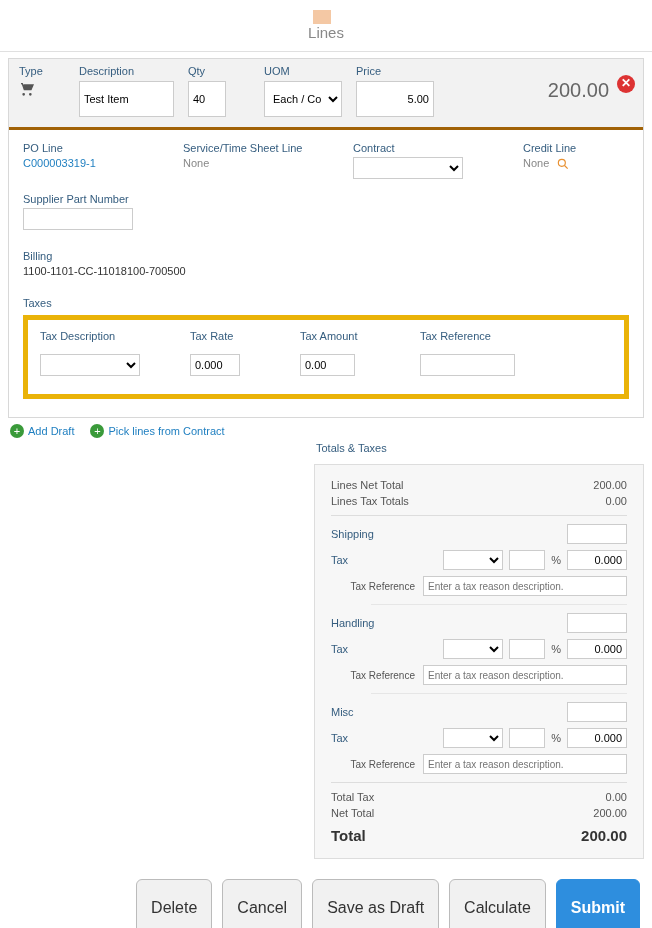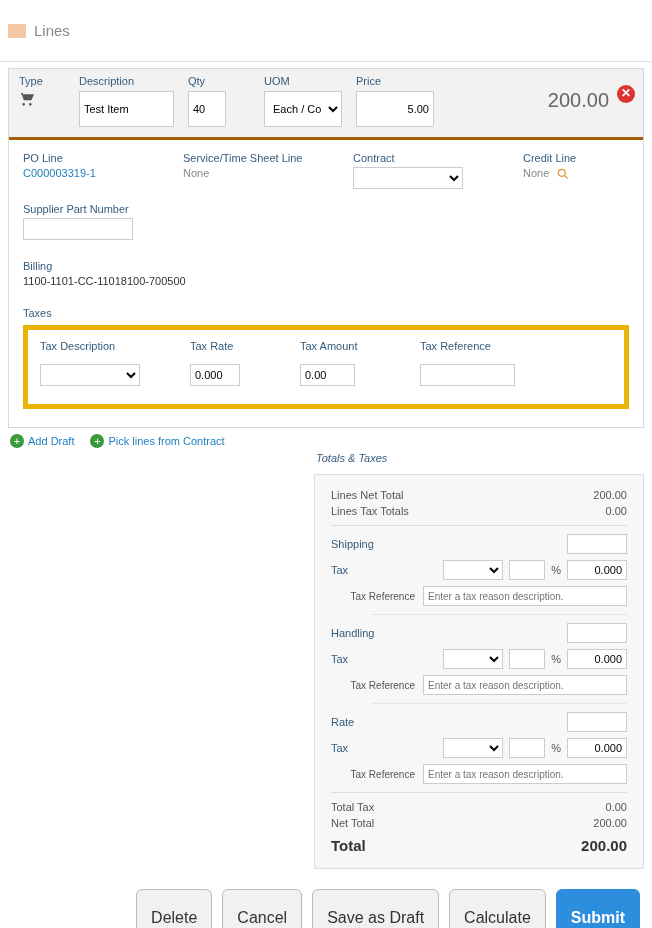--- a/index.html
+++ b/index.html
@@ -7,22 +7,23 @@
     margin: 0;
     font-family: Arial, Helvetica, sans-serif;
     font-size: 11px;
     color: #333;
     background: #fff;
     width: 652px;
   }
   .section-title {
     display: flex;
     align-items: center;
-    padding: 22px 8px;
+    padding: 10px 8px;
     border-bottom: 1px solid #e0e0e0;
+    flex-direction: column;
   }
   .section-title .box {
     width: 18px; height: 14px;
     background: #f4c8a4;
     margin-right: 8px;
   }
   .section-title .t {
     font-size: 15px;
     color: #888;
     font-weight: 400;
@@ -85,21 +86,21 @@
   .plus-ic { width:14px;height:14px;border-radius:50%;background:#3a9a3a;color:#fff;text-align:center;line-height:14px;font-size:11px;}
   .totals-panel {
     margin: 6px 8px 10px 8px;
     margin-left: auto;
     width: 330px;
     border:1px solid #ddd;
     background:#f7f7f7;
     font-size:11px;
     color:#555;
   }
-  .totals-title { color:#355d7f; font-size:11px; padding:0 0 4px 2px; width:330px; margin-left:auto; margin-right:8px;font-style:italic;}
+  .totals-title { color:#355d7f; font-size:11px; padding:0 0 4px 2px; width:330px; margin-left:auto; margin-right:8px;}
   .totals-inner { padding: 14px 16px;}
   .kv { display:flex; justify-content:space-between; margin-bottom:4px;}
   .subhdr { color:#355d7f; margin: 16px 0 6px 0; }
   .taxline { display:flex; align-items:center; gap:6px; justify-content:flex-end; margin-bottom:6px; }
   .taxline .lab { flex:1; color:#355d7f;}
   .taxline select, .taxline input {
     font-size:11px;border:1px solid #ccc;height:20px;padding:2px 4px;background:#fff;
   }
   .taxref-row { display:flex; align-items:center; gap:8px; margin: 2px 0 8px 0;}
   .taxref-row .lab { width: 84px; text-align:right; color:#555; font-size:10px;}
@@ -276,21 +277,21 @@
           <span>%</span>
           <input type="text" style="width: 60px; text-align: right;" value="0.000">
         </div>
         <div class="taxref-row">
           <span class="lab">Tax Reference</span>
           <input type="text" placeholder="Enter a tax reason description." style="">
         </div>
         <div class="hr-light"></div>
 
         <div class="taxline">
-          <span class="lab subhdr" style="margin:0;">Rate</span>
+          <span class="lab subhdr" style="margin:0;">Misc</span>
           <input type="text" style="width: 60px;">
         </div>
         <div class="taxline">
           <span class="lab">Tax</span>
           <select style="width:60px;"><option></option></select>
           <input type="text" style="width: 36px;">
           <span>%</span>
           <input type="text" style="width: 60px; text-align: right;" value="0.000">
         </div>
         <div class="taxref-row">

